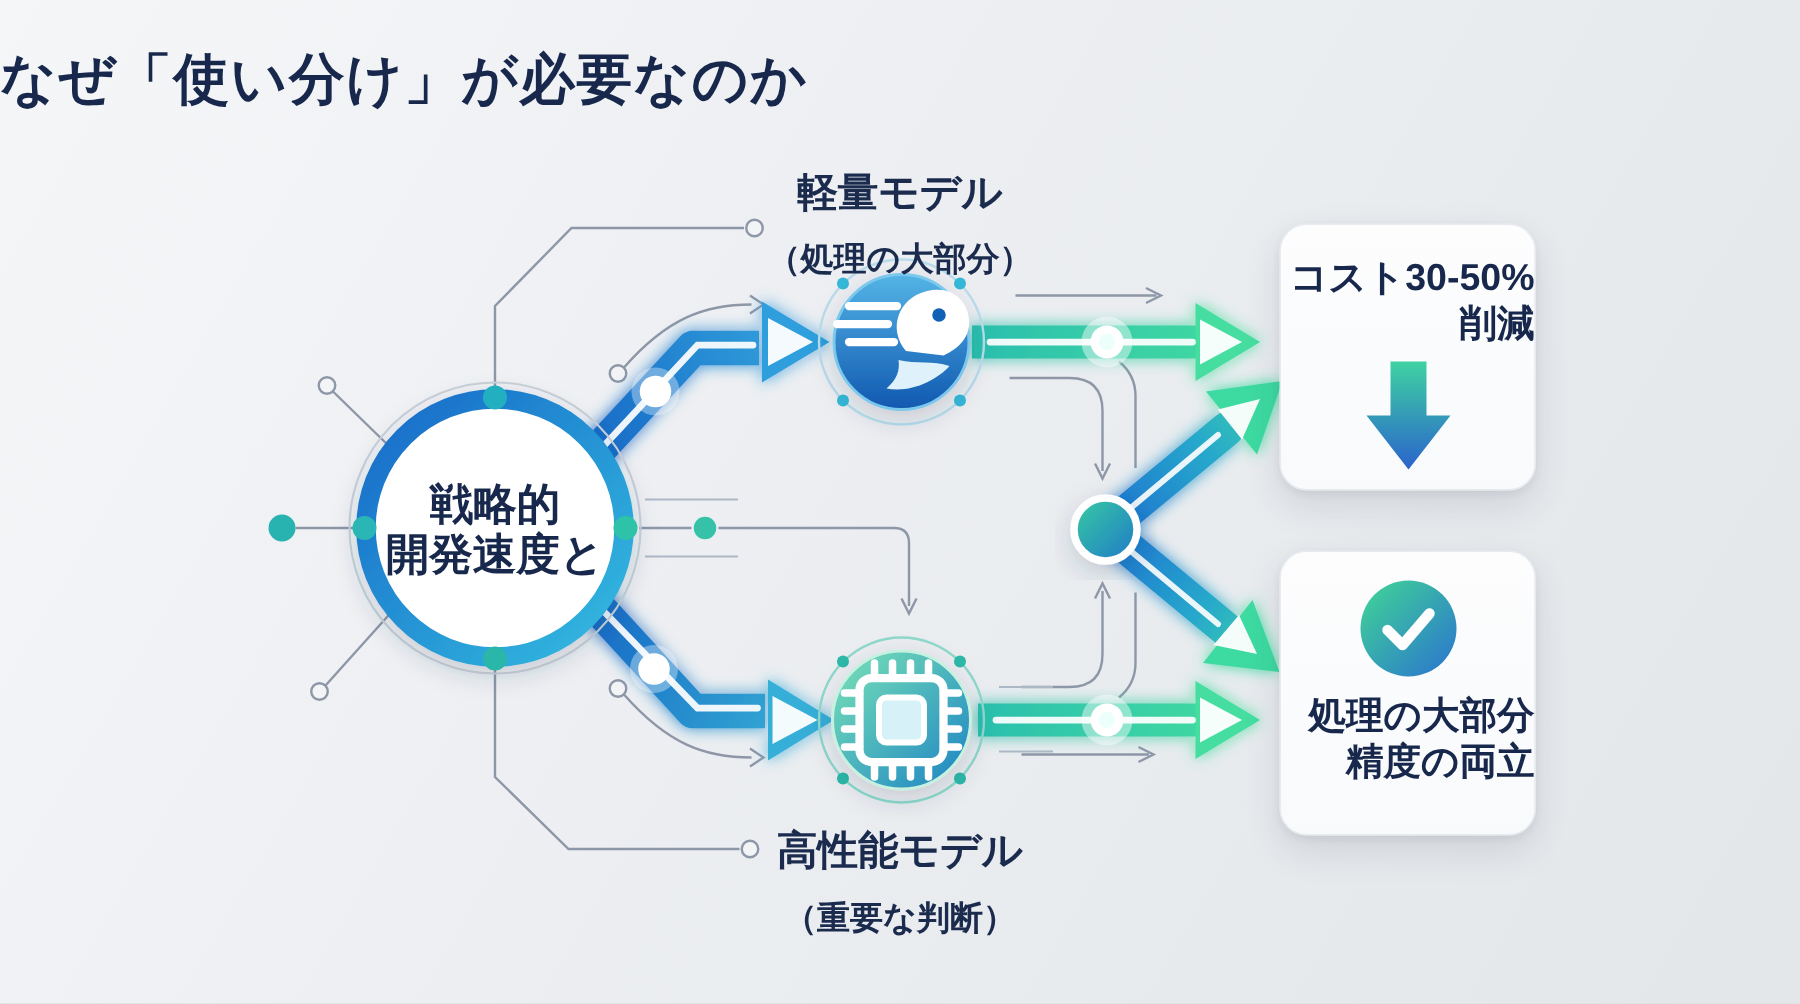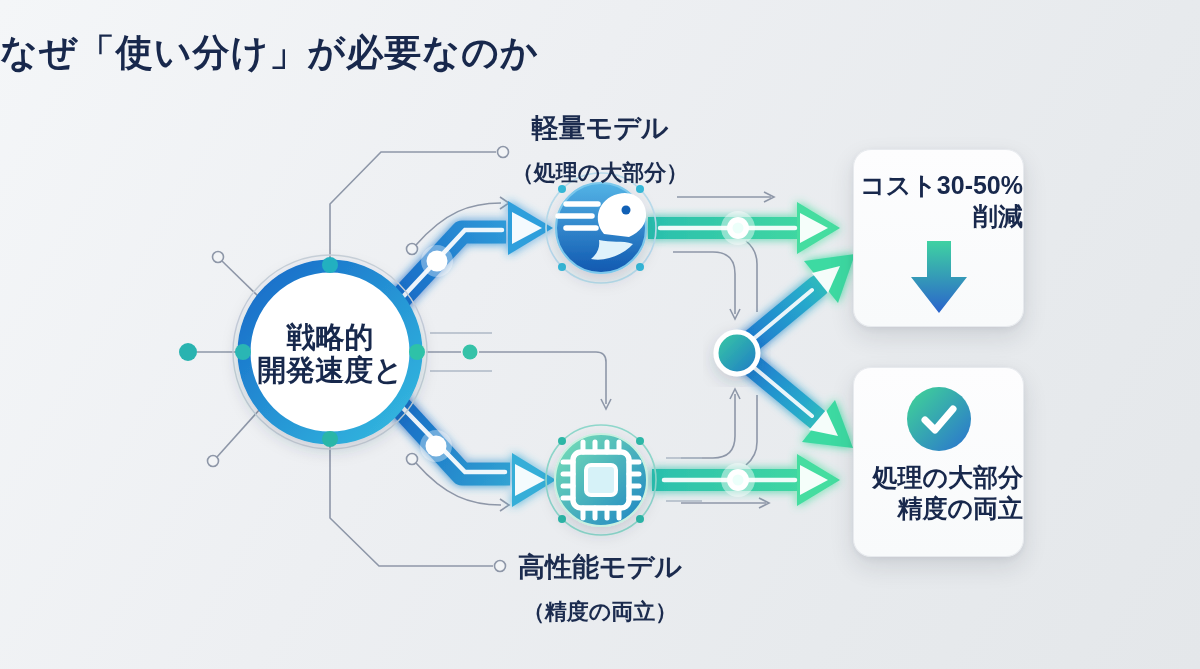--- a/index.html
+++ b/index.html
@@ -274,21 +274,21 @@
 
   <h1 class="title">なぜ「使い分け」が必要なのか</h1>
 
   <div class="node-label top-label">
     <div class="l1">軽量モデル</div>
     <div class="l2">（処理の大部分）</div>
   </div>
 
   <div class="node-label bottom-label">
     <div class="l1">高性能モデル</div>
-    <div class="l2">（精度の両立）</div>
+    <div class="l2">（重要な判断）</div>
   </div>
 
   <div class="hub-text">
     <div>戦略的</div>
     <div>開発速度と</div>
   </div>
 
   <div class="card card-cost">
     <div class="line">コスト30-50%</div>
     <div class="line">削減</div>

